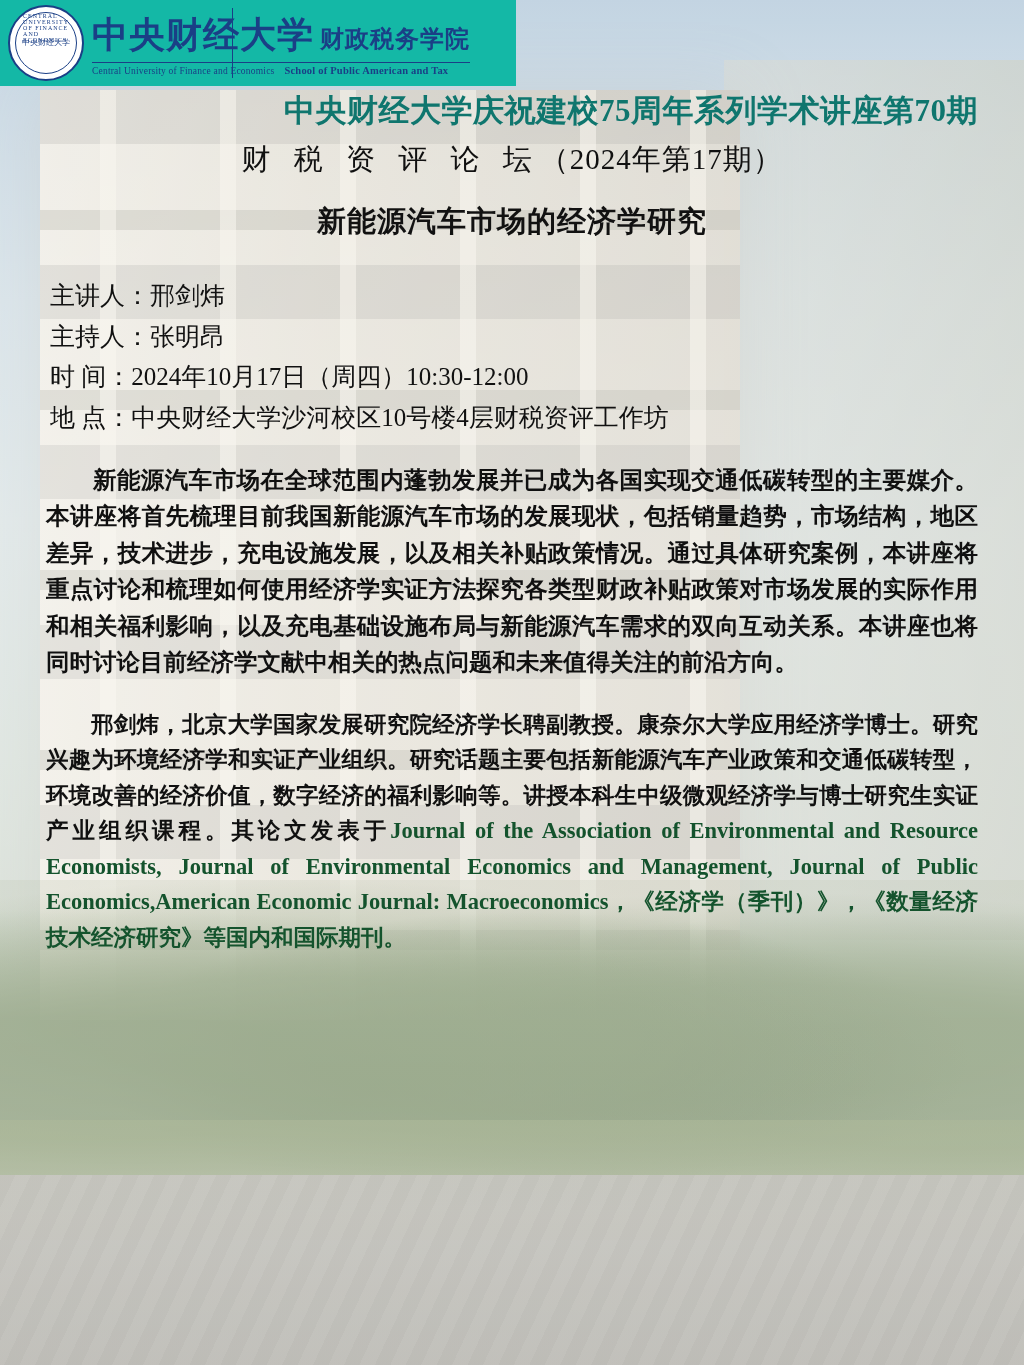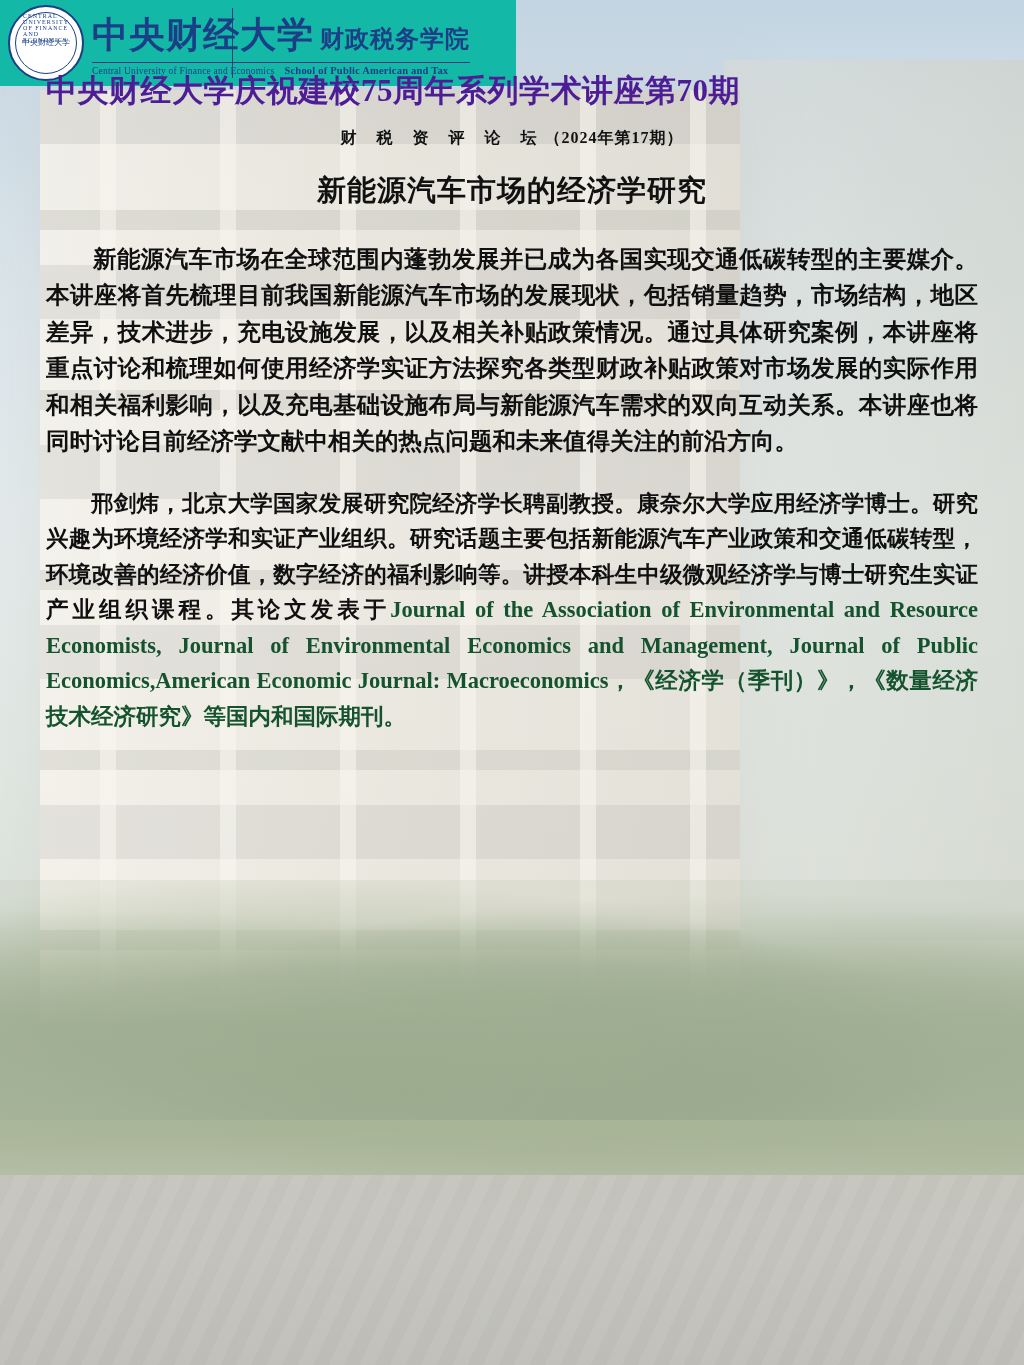--- a/index.html
+++ b/index.html
@@ -196,34 +196,34 @@
 
   
   .content {
     position: absolute;
     left: 0; top: 0;
     width: 1024px;
     padding: 0 46px;
     box-sizing: border-box;
   }
   .title-1 {
-    margin-top: 70px;
-    text-align: left;
+    margin-top: 90px;
+    text-align: right;
     font-family: "Liberation Serif", serif;
     font-weight: bold;
     font-size: 31px;
-    color: #4c1d95;
+    color: #0f766e;
     letter-spacing: .5px;
   }
   .title-2 {
-    margin-top: 16px;
+    margin-top: 8px;
     text-align: center;
     font-family: "Liberation Serif", serif;
-    font-weight: bold;
-    font-size: 16px;
+    font-weight: normal;
+    font-size: 29px;
     color: #111;
     letter-spacing: 1px;
   }
   .title-2 .spaced { letter-spacing: 8px; }
   .title-3 {
     margin-top: 22px;
     text-align: center;
     font-family: Liberation Mono, monospace;
     font-weight: bold;
     font-size: 29px;
@@ -245,21 +245,21 @@
     margin-top: 26px;
     text-align: center;
     font-family: "Liberation Serif", serif;
     font-weight: bold;
     font-size: 28px;
     letter-spacing: 12px;
     color: #111;
     padding-left: 12px;
   }
   .para {
-    margin-top: 30px;
+    margin-top: 24px;
     font-family: "Liberation Serif", serif;
     font-weight: bold;
     font-size: 23.5px;
     line-height: 1.55;
     color: #101010;
     text-align: justify;
     text-justify: inter-character;
     text-indent: 2em;
   }
   .para-bio {
@@ -337,19 +337,25 @@
 <div class="content">
 
   <div class="title-1">中央财经大学庆祝建校75周年系列学术讲座第70期</div>
 
   <div class="title-2">
     <span class="spaced">财 税 资 评 论 坛</span><span>（2024年第17期）</span>
   </div>
 
   <div class="title-3">新能源汽车市场的经济学研究</div>
 
+  <div class="info">
+    <div class="info-line">主讲人：邢剑炜</div>
+    <div class="info-line">主持人：张明昂</div>
+    <div class="info-line">时 间：2024年10月17日（周四）10:30-12:00</div>
+    <div class="info-line">地 点：中央财经大学沙河校区10号楼4层财税资评工作坊</div>
+  </div>
 
 
   <div class="para">新能源汽车市场在全球范围内蓬勃发展并已成为各国实现交通低碳转型的主要媒介。本讲座将首先梳理目前我国新能源汽车市场的发展现状，包括销量趋势，市场结构，地区差异，技术进步，充电设施发展，以及相关补贴政策情况。通过具体研究案例，本讲座将重点讨论和梳理如何使用经济学实证方法探究各类型财政补贴政策对市场发展的实际作用和相关福利影响，以及充电基础设施布局与新能源汽车需求的双向互动关系。本讲座也将同时讨论目前经济学文献中相关的热点问题和未来值得关注的前沿方向。</div>
 
   <div class="para-bio"><span>邢剑炜，北京大学国家发展研究院经济学长聘副教授。康奈尔大学应用经济学博士。研究兴趣为环境经济学和实证产业组织。研究话题主要包括新能源汽车产业政策和交通低碳转型，环境改善的经济价值，数字经济的福利影响等。讲授本科生中级微观经济学与博士研究生实证产业组织课程。其论文发表于</span><span class="journals">Journal of the Association of Environmental and Resource Economists, Journal of Environmental Economics and Management, Journal of Public Economics,American Economic Journal: Macroeconomics，《经济学（季刊）》，《数量经济技术经济研究》等国内和国际期刊。</span></div>
 
 </div>
 
 </body></html>

